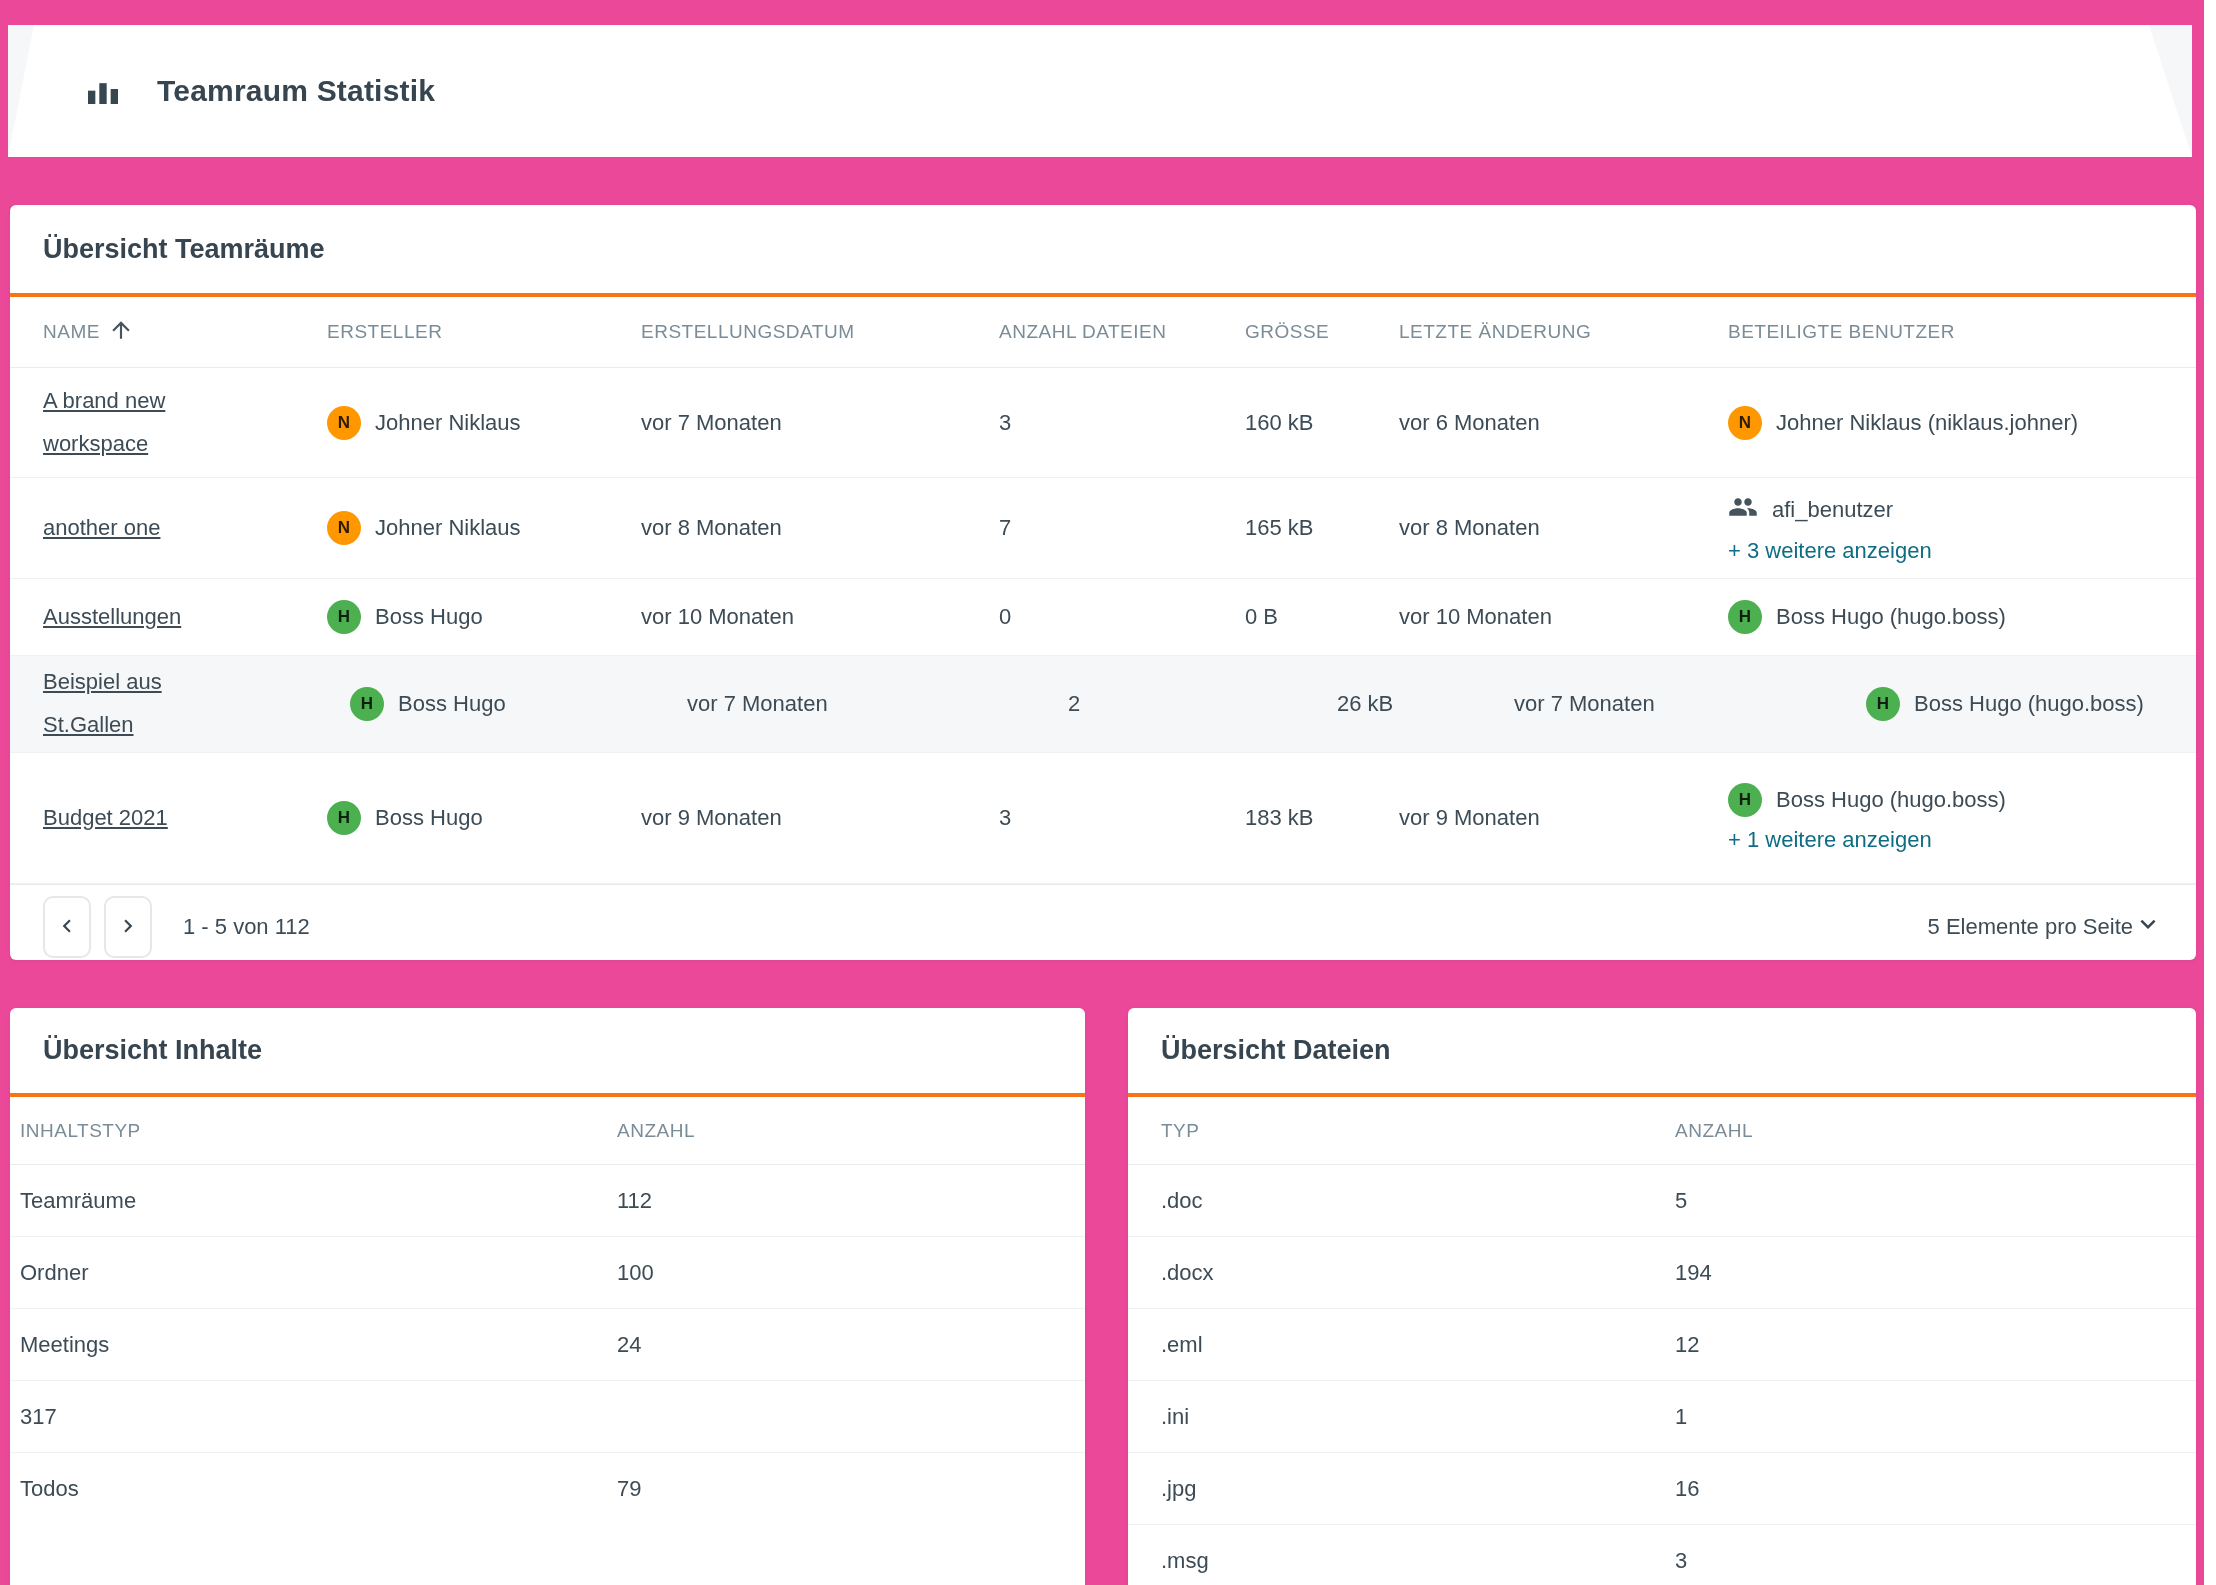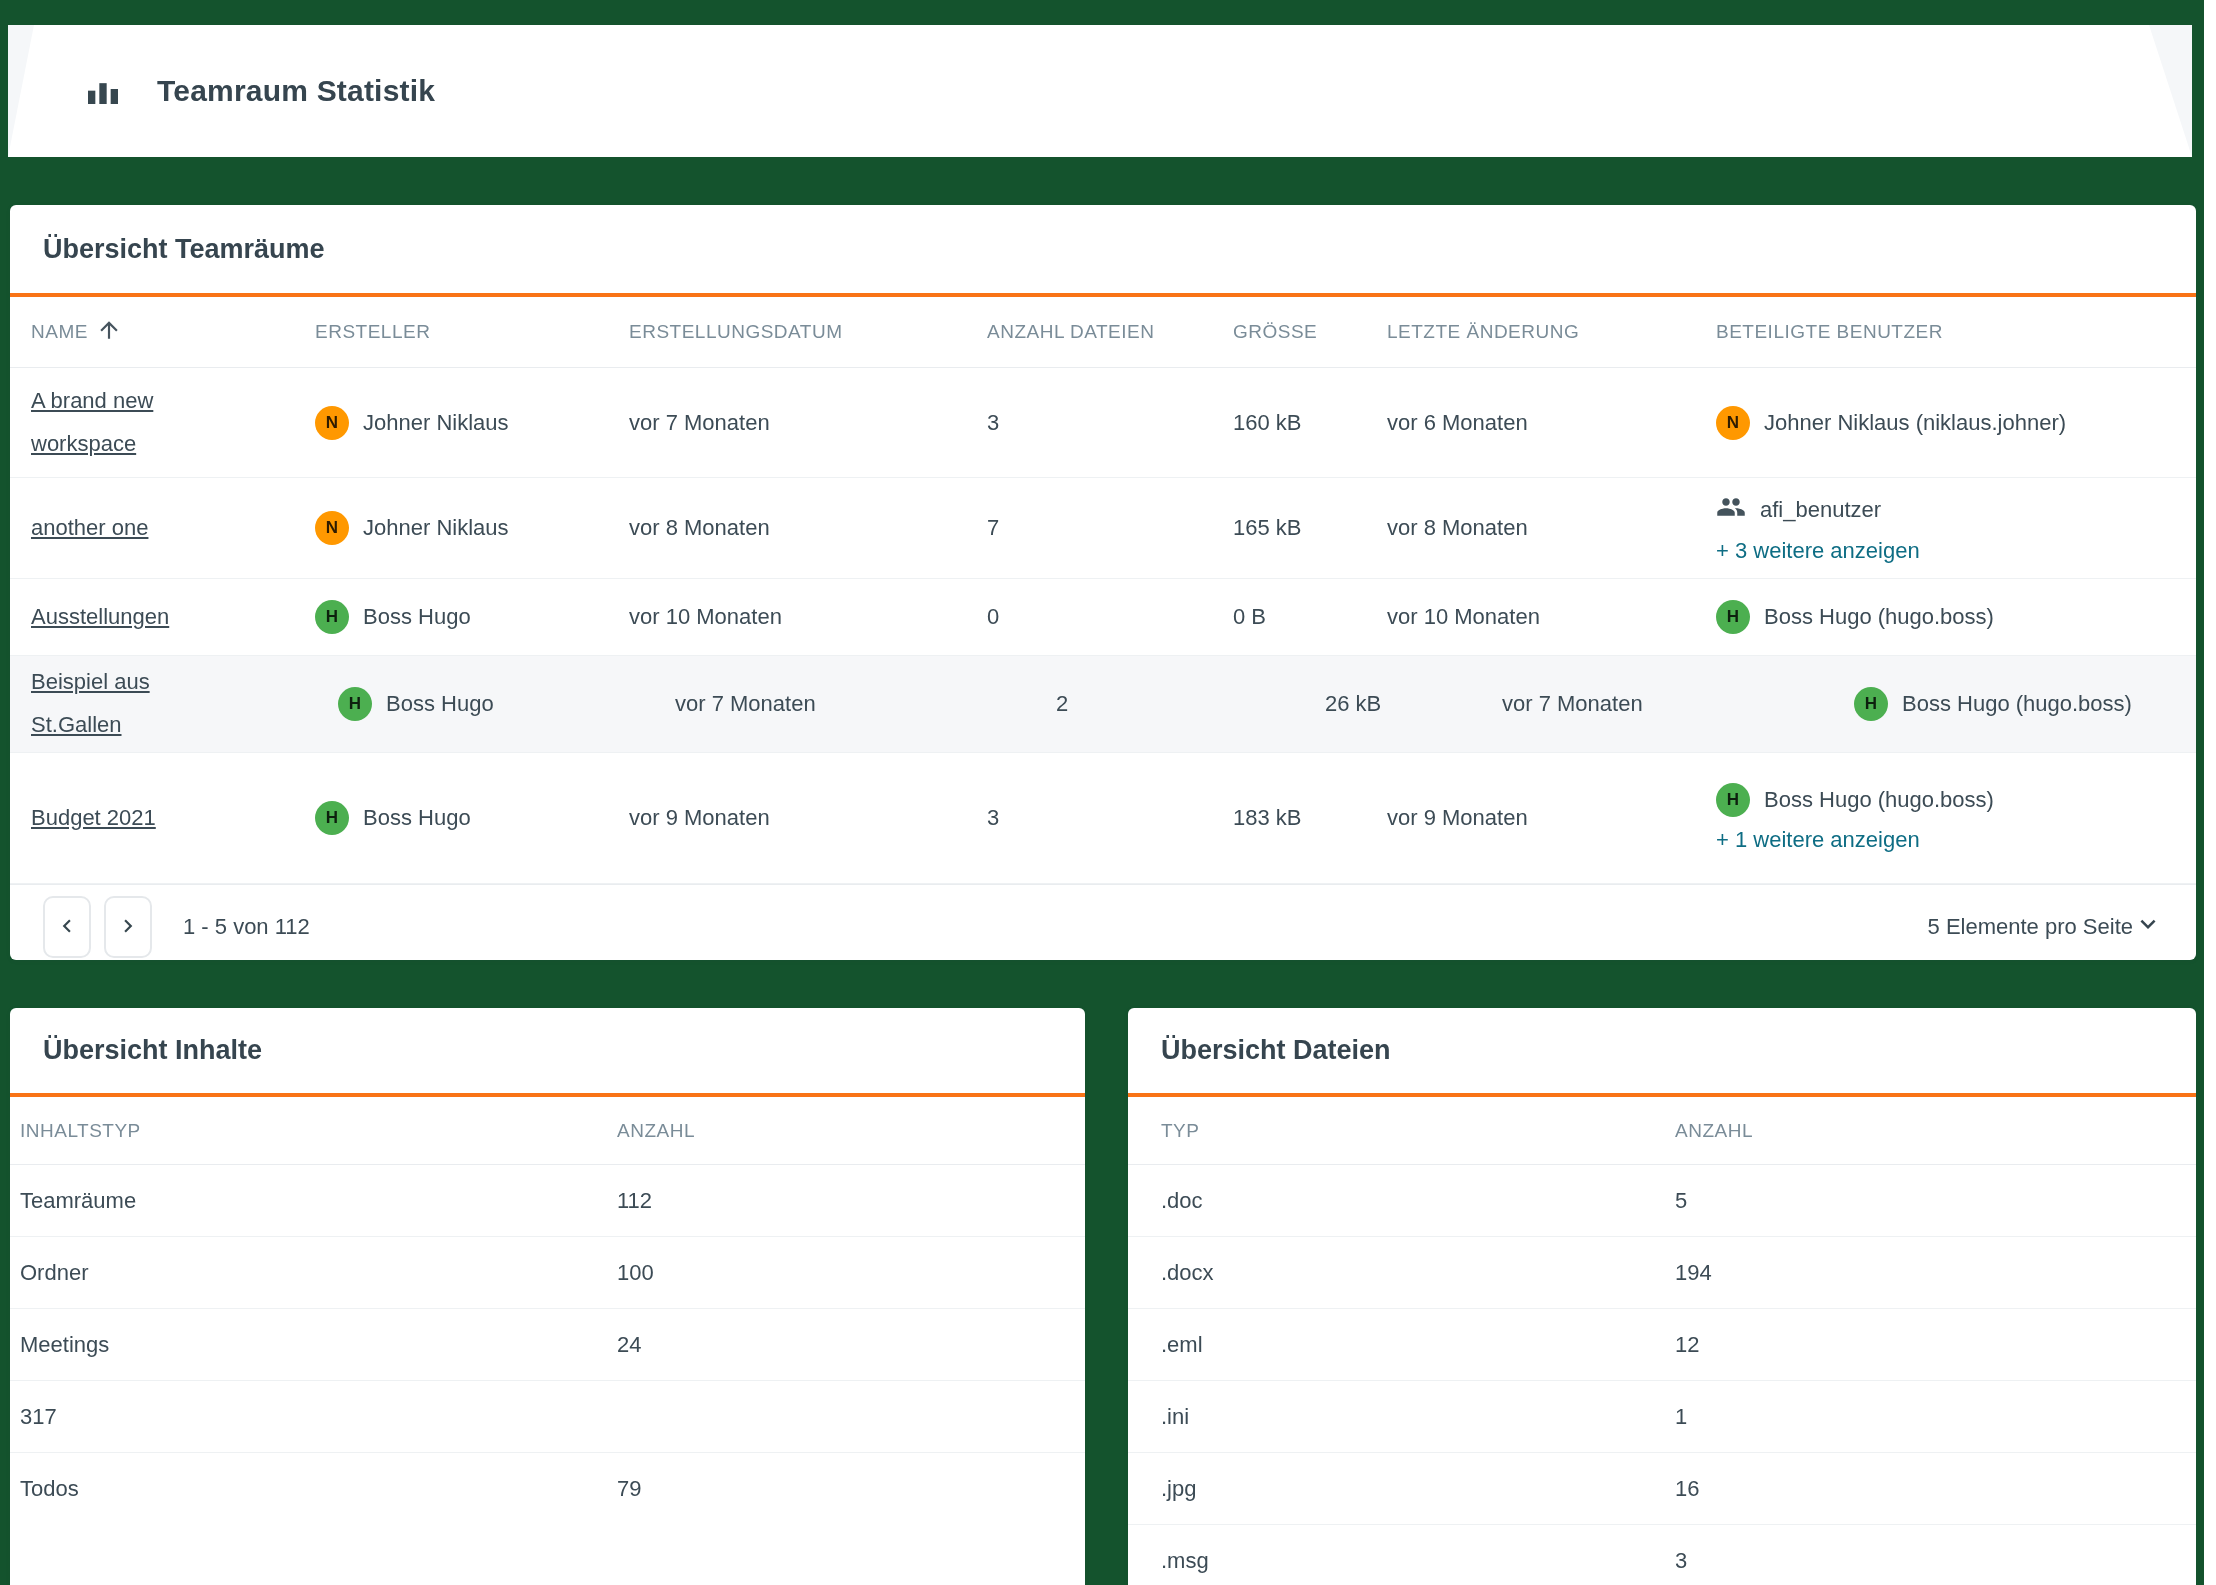--- a/index.html
+++ b/index.html
@@ -1,38 +1,38 @@
 <!DOCTYPE html>
 <html><head>
 <meta charset="utf-8">
 <style>
   html,body{margin:0;padding:0;}
   body{font-family:"Liberation Sans", sans-serif;}
-  .page{position:relative;width:2204px;height:1585px;background:#14532d;overflow:hidden;color:#3c4b55;}
+  .page{position:relative;width:2204px;height:1585px;background:#ec4899;overflow:hidden;color:#3c4b55;}
 
   
   .app-header{position:absolute;left:8px;top:25px;width:2184px;height:132px;background:#f5f7f9;}
   .app-header-shape{position:absolute;inset:0;background:#ffffff;
     clip-path:polygon(26px 0%, 2141px 0%, 2184px 100%, 0% 100%);}
   .app-header-content{position:absolute;left:75px;top:0;height:100%;display:flex;align-items:center;gap:34px;}
   .app-header-content h1{margin:0;font-size:30px;font-weight:600;letter-spacing:.2px;color:#36454f;}
   .icon-bars{width:40px;height:42px;color:#37474f;}
 
   
   .card{position:absolute;background:#ffffff;border-radius:6px;box-shadow:0 1px 4px rgba(40,55,70,.10);overflow:hidden;}
   .card-teamrooms{left:10px;top:205px;width:2186px;height:755px;}
   .card-contents{left:10px;top:1008px;width:1075px;height:620px;}
   .card-files{left:1128px;top:1008px;width:1068px;height:620px;}
 
   .card-title{display:flex;align-items:center;height:88px;padding:0 33px;font-size:27px;font-weight:600;
     color:#36454f;border-bottom:4px solid #f97316;}
   .card-contents .card-title,.card-files .card-title{height:85px;}
 
   
-  .trow{display:grid;grid-template-columns:284px 314px 358px 246px 154px 329px 1fr;padding:0 21px;align-items:center;}
+  .trow{display:grid;grid-template-columns:284px 314px 358px 246px 154px 329px 1fr;padding:0 33px;align-items:center;}
   .thead{height:70px;border-bottom:1px solid #e9ecef;color:#7a8c98;font-size:19px;letter-spacing:.5px;}
   .th{display:flex;align-items:center;gap:8px;white-space:nowrap;}
   .sort-icon{width:26px;height:26px;color:#46545e;}
 
   .tbody-row{border-bottom:1px solid #eef1f3;font-size:22px;color:#3c4b55;}
   .row-1{min-height:109px;}
   .row-2{min-height:98px;}
   .row-3{min-height:76px;}
   .row-4{min-height:96px;background:#f6f7f9;gap:23px;}
   .row-5{min-height:130px;}

